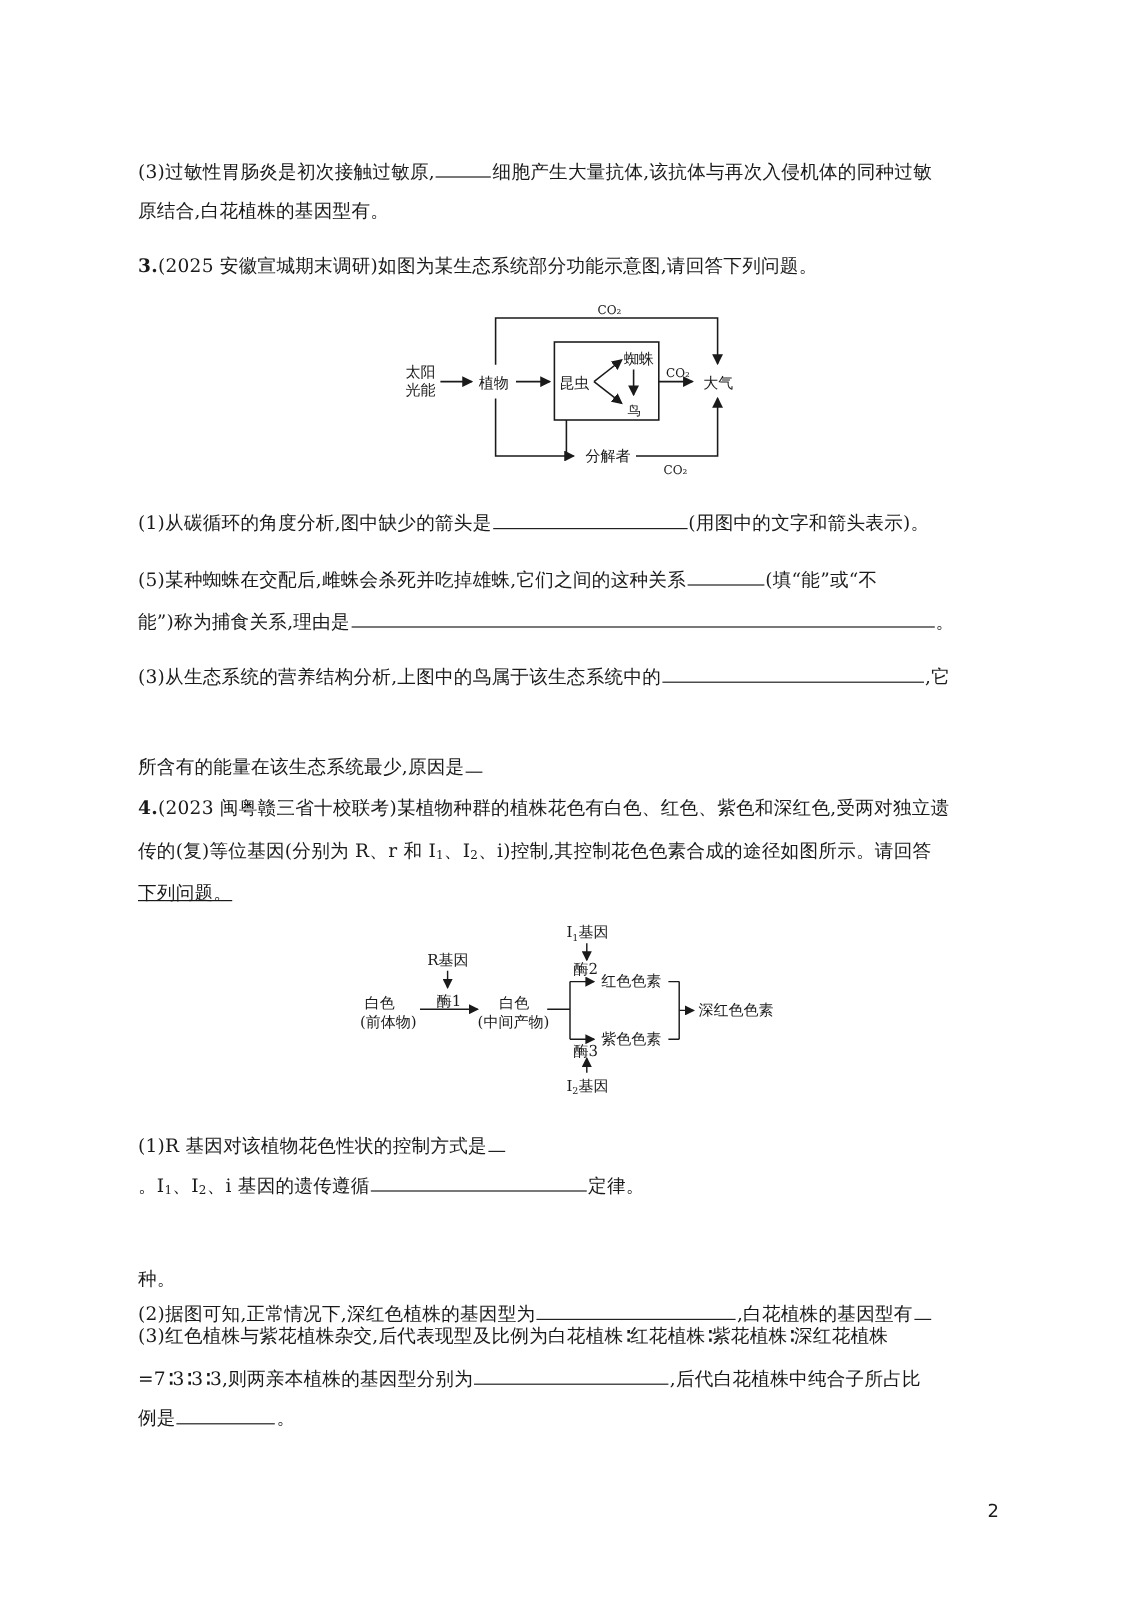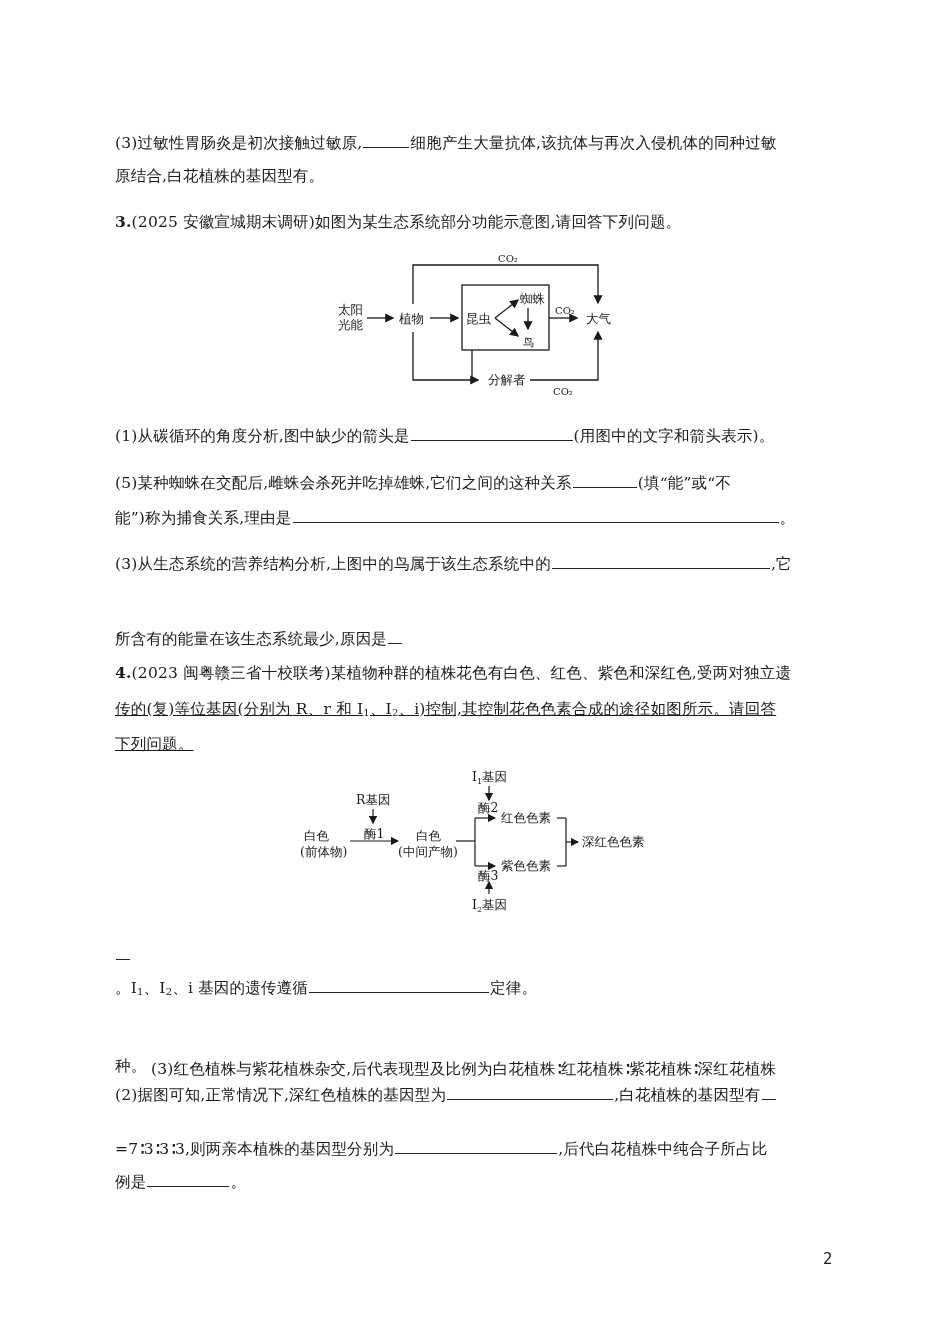--- a/index.html
+++ b/index.html
@@ -84,21 +84,21 @@
   <span>(3)从生态系统的营养结构分析,上图中的鸟属于该生态系统中的</span><span class="blank" style="width:218px;"></span><span>,它</span>
 </div>
 <div class="line" style="top:587px;margin-top:40px;">
   <span>所含有的能量在该生态系统最少,原因是</span><span class="blank" style="width:14px;"></span>
 </div>
 <div class="line" style="top:621px;">。</div>
 
 <div class="line" style="top:663px;">
   <span class="qnum">4.</span><span>(2023 闽粤赣三省十校联考)某植物种群的植株花色有白色、红色、紫色和深红色,受两对独立遗</span>
 </div>
-<div class="line" style="top:699px;text-decoration:underline;">
+<div class="line" style="top:699px;">
   <span>传的(复)等位基因(分别为 R、r 和 I</span><sub>1</sub><span>、I</span><sub>2</sub><span>、i)控制,其控制花色色素合成的途径如图所示。请回答</span>
 </div>
 <div class="line" style="top:734px;text-decoration:underline;">下列问题。</div>
 
 <svg class="diagram" style="left:290px; top:766px;" width="380" height="150" viewBox="0 0 380 150">
   <defs>
     <marker id="ah2" markerWidth="7" markerHeight="7" refX="6" refY="3.5" orient="auto">
       <path d="M0,0 L7,3.5 L0,7 z" fill="#1a1a1a"></path>
     </marker>
   </defs>
@@ -133,32 +133,32 @@
     <text x="188" y="46">酶2</text>
     <text x="211" y="56">红色色素</text>
     <text x="211" y="104">紫色色素</text>
     <text x="188" y="114">酶3</text>
     <text x="182" y="143">I<tspan font-size="8" dy="3">2</tspan><tspan dy="-3">基因</tspan></text>
     <text x="292" y="80">深红色色素</text>
   </g>
 </svg>
 
 <div class="line" style="top:943px;">
-  <span class="blank" style="width:14px;"></span>
+  <span>(1)R 基因对该植物花色性状的控制方式是</span><span class="blank" style="width:14px;"></span>
 </div>
 <div class="line" style="top:976px;">
   <span>。I</span><sub>1</sub><span>、I</span><sub>2</sub><span>、i 基因的遗传遵循</span><span class="blank" style="width:180px;"></span><span>定律。</span>
 </div>
 
 <div class="line" style="top:1083px;">
   <span>(2)据图可知,正常情况下,深红色植株的基因型为</span><span class="blank" style="width:166px;"></span><span>,白花植株的基因型有</span><span class="blank" style="width:14px;"></span>
 </div>
 <div class="line" style="top:1056px;">种。</div>
 
-<div class="line" style="top:1059px;margin-left:36px;">(3)红色植株与紫花植株杂交,后代表现型及比例为白花植株∶红花植株∶紫花植株∶深红花植株</div>
+<div class="line" style="top:1103px;">(3)红色植株与紫花植株杂交,后代表现型及比例为白花植株∶红花植株∶紫花植株∶深红花植株</div>
 <div class="line" style="top:1137px;">
   <span>=7∶3∶3∶3,则两亲本植株的基因型分别为</span><span class="blank" style="width:162px;"></span><span>,后代白花植株中纯合子所占比</span>
 </div>
 <div class="line" style="top:1170px;">
   <span>例是</span><span class="blank" style="width:82px;"></span><span>。</span>
 </div>
 
 <div class="page-num">2</div>
 
 </body></html>

